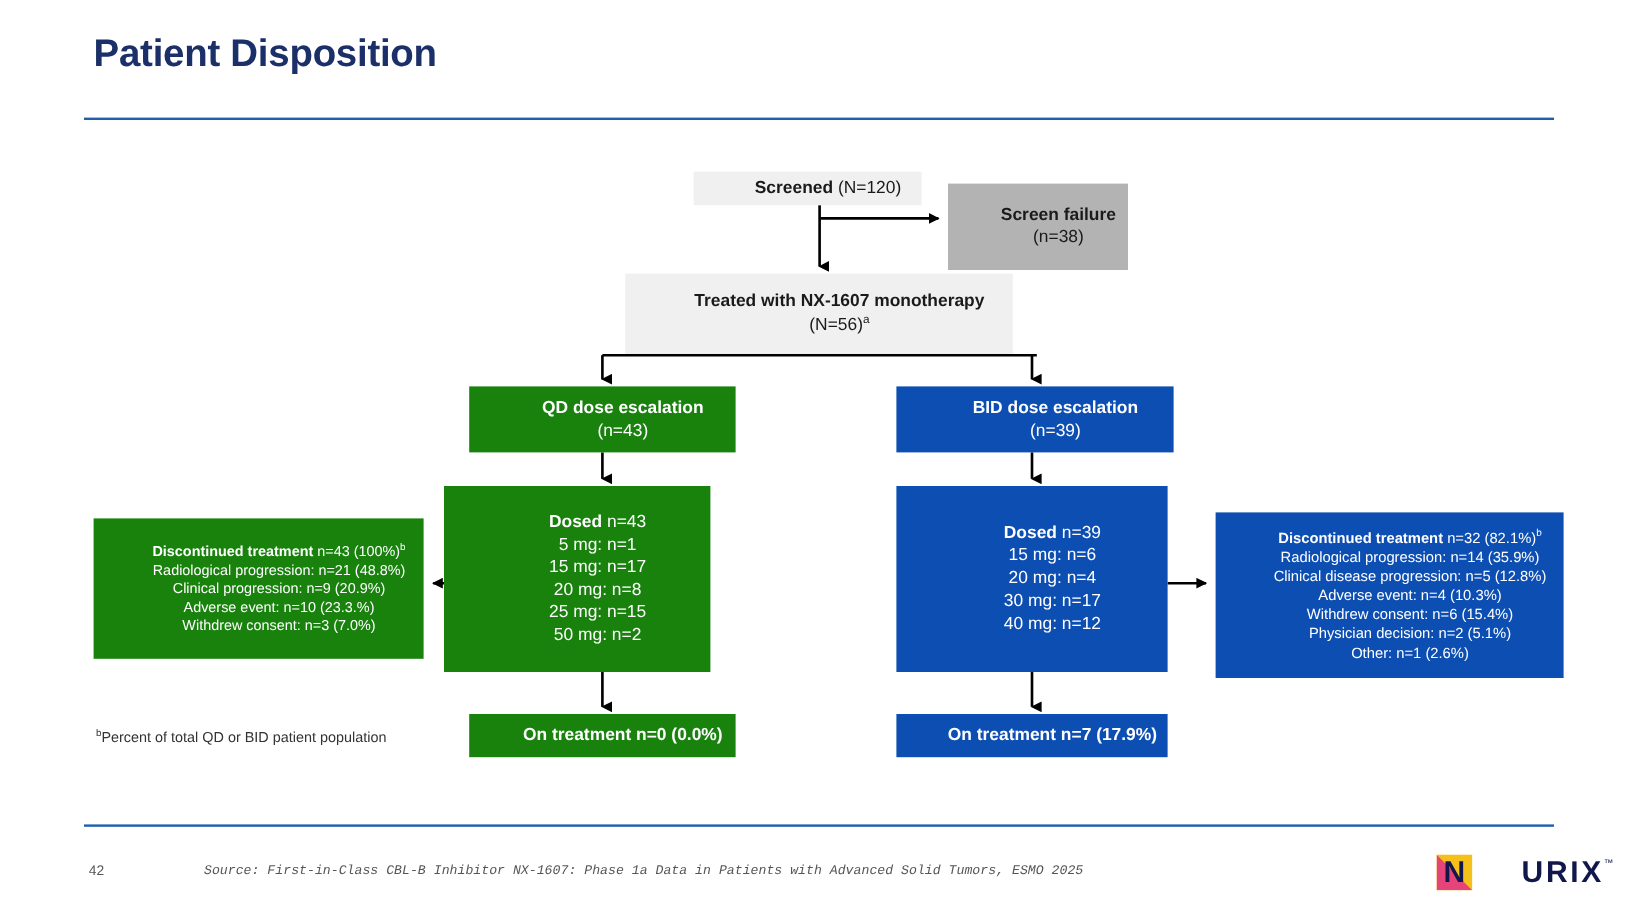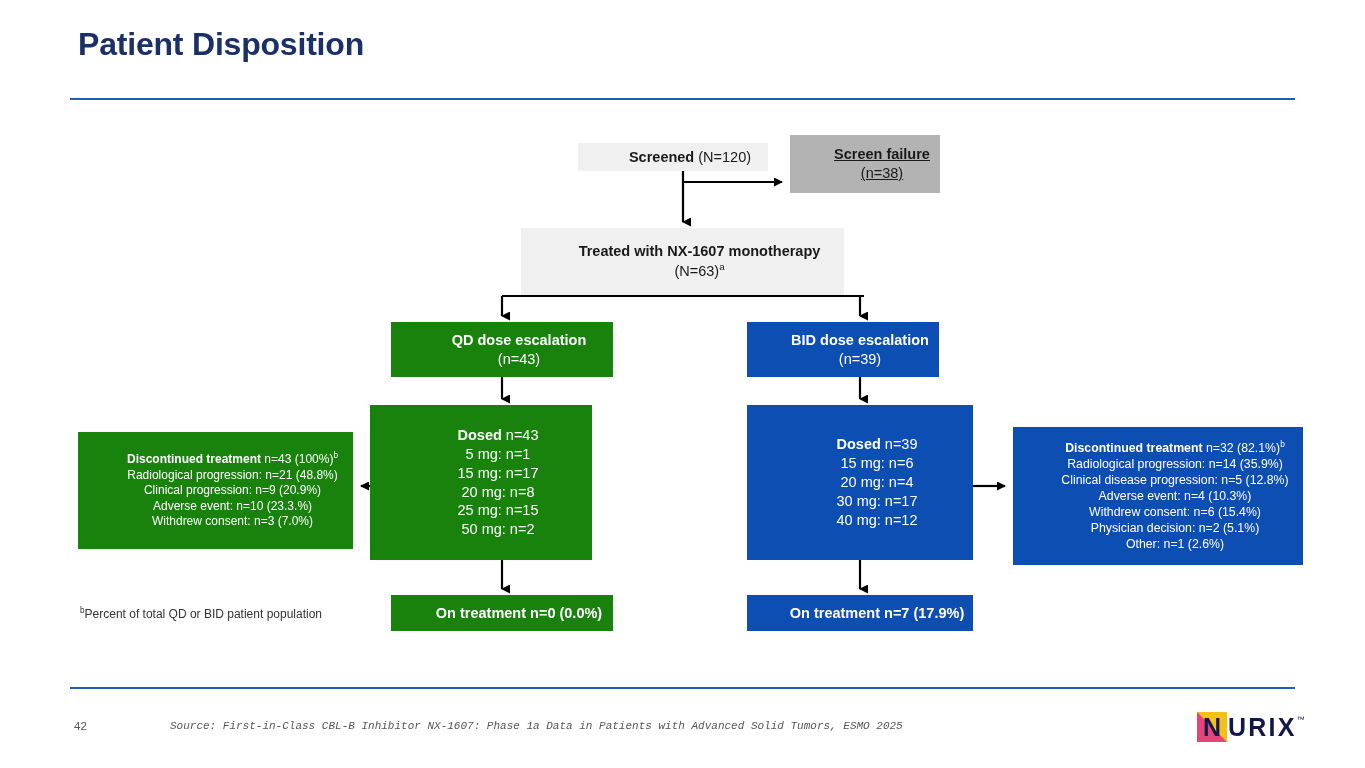--- a/index.html
+++ b/index.html
@@ -71,29 +71,29 @@
   }
   .box-blue {
     background: #0d4eb3;
     color: #ffffff;
   }
 
   .sup { font-size: 0.68em; vertical-align: super; }
 
   
   #box-screened   { left: 578px; top: 143px; width: 190px; height: 28px; font-size: 14.5px; }
-  #box-screenfail { left: 790px; top: 135px; width: 150px; height: 58px; font-size: 14.5px; text-decoration: underline; }
+  #box-screenfail { left: 790px; top: 153px; width: 150px; height: 72px; font-size: 14.5px; }
   #box-treated    { left: 521px; top: 228px; width: 323px; height: 67px; font-size: 14.5px; }
 
   #box-qd-esc     { left: 391px; top: 322px; width: 222px; height: 55px; font-size: 14.5px; }
   #box-qd-dosed   { left: 370px; top: 405px; width: 222px; height: 155px; font-size: 14.5px; }
   #box-qd-disc    { left: 78px;  top: 432px; width: 275px; height: 117px; font-size: 12px; }
   #box-qd-on      { left: 391px; top: 595px; width: 222px; height: 36px; font-size: 14.5px; }
 
-  #box-bid-esc    { left: 747px; top: 322px; width: 192px; height: 55px; font-size: 14.5px; }
+  #box-bid-esc    { left: 747px; top: 322px; width: 231px; height: 55px; font-size: 14.5px; }
   #box-bid-dosed  { left: 747px; top: 405px; width: 226px; height: 155px; font-size: 14.5px; }
   #box-bid-disc   { left: 1013px; top: 427px; width: 290px; height: 138px; font-size: 12.3px; }
   #box-bid-on     { left: 747px; top: 595px; width: 226px; height: 36px; font-size: 14.5px; }
 
   
   #connectors {
     position: absolute;
     left: 0; top: 0;
     width: 1365px; height: 768px;
     pointer-events: none;
@@ -166,20 +166,21 @@
     color: #11174a;
     line-height: 1;
   }
   .logo-word {
     font-size: 25px;
     font-weight: bold;
     color: #11174a;
     letter-spacing: 2.2px;
     margin-left: 1px;
     line-height: 1;
+    padding-left: 40px;
   }
   .logo-tm {
     font-size: 8px;
     color: #11174a;
     align-self: flex-start;
     margin-top: 3px;
   }
 </style>
 </head>
 <body>
@@ -229,21 +230,21 @@
   <span class="ln"><b class="b">Screened</b><span> (N=120)</span></span>
 </div>
 
 <div class="box box-grey-dark" id="box-screenfail">
   <span class="ln b">Screen failure</span>
   <span class="ln">(n=38)</span>
 </div>
 
 <div class="box box-grey-light" id="box-treated">
   <span class="ln b">Treated with NX-1607 monotherapy</span>
-  <span class="ln"><span>(N=63)</span><span class="sup">a</span></span>
+  <span class="ln"><span>(N=56)</span><span class="sup">a</span></span>
 </div>
 
 <div class="box box-green" id="box-qd-esc">
   <span class="ln b">QD dose escalation</span>
   <span class="ln">(n=43)</span>
 </div>
 
 <div class="box box-green" id="box-qd-dosed">
   <span class="ln"><b class="b">Dosed</b><span> n=43</span></span>
   <span class="ln">5 mg: n=1</span>

